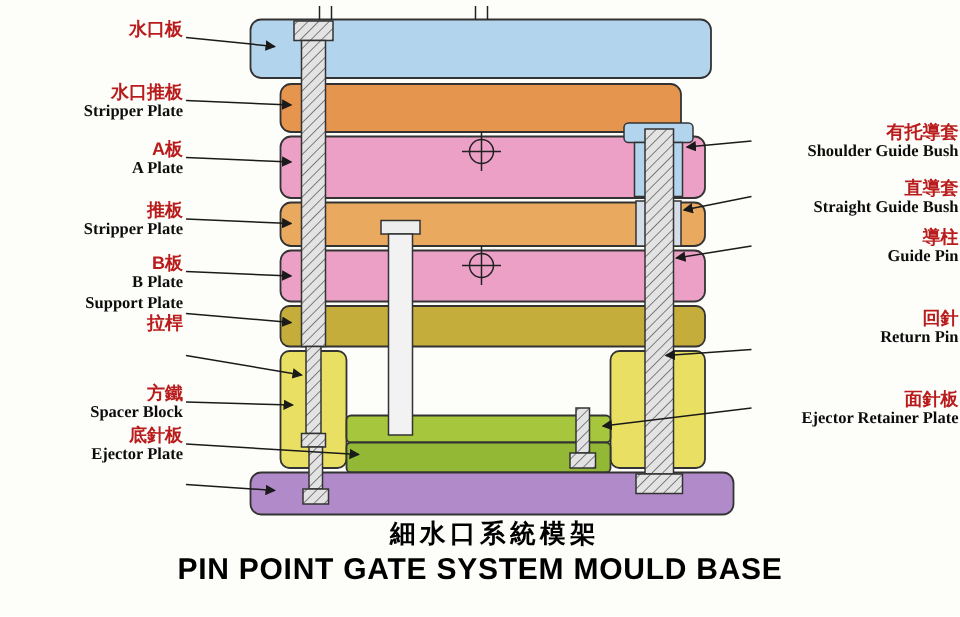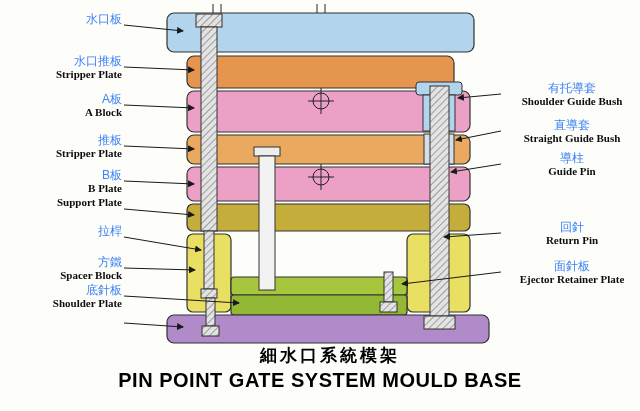--- a/index.html
+++ b/index.html
@@ -3,29 +3,29 @@
 <meta charset="utf-8">
 <style>
   html,body{margin:0;padding:0;background:#ffffff;}
   .canvas{
     position:relative;width:640px;height:411px;background:#fdfdfa;
     font-family:"Liberation Sans",sans-serif;overflow:hidden;
   }
   svg.diagram{position:absolute;left:0;top:0;}
   .lbl{position:absolute;}
   .lbl .zh{
-    font-size:12px;font-weight:normal;color:#3b82f6;line-height:14px;
+    font-size:12px;font-weight:bold;color:#b91c1c;line-height:14px;
     font-family:"Liberation Sans",sans-serif;
   }
   .lbl .en{
     font-size:11px;font-weight:bold;color:#0d0d0d;line-height:13px;
     font-family:"Liberation Serif",serif;
   }
   .lbl.left{left:0;width:122px;text-align:right;}
-  .lbl.right{left:505px;width:134px;text-align:center;}
+  .lbl.right{left:505px;width:134px;text-align:right;}
   .title-zh{
     position:absolute;left:170px;width:320px;top:344px;text-align:center;
     font-size:17px;font-weight:bold;color:#000;letter-spacing:3px;
     font-family:Liberation Serif, serif;
   }
   .title-en{
     position:absolute;left:0;width:640px;top:369px;text-align:center;
     font-size:20px;font-weight:bold;color:#000;letter-spacing:0.5px;
     font-family:"Liberation Sans",sans-serif;
   }
@@ -121,58 +121,58 @@
 
   <div class="lbl left" style="top:12px">
     <div class="zh">水口板</div>
   </div>
   <div class="lbl left" style="top:54px">
     <div class="zh">水口推板</div>
     <div class="en">Stripper Plate</div>
   </div>
   <div class="lbl left" style="top:92px">
     <div class="zh">A板</div>
-    <div class="en">A Block</div>
+    <div class="en">A Plate</div>
   </div>
   <div class="lbl left" style="top:133px">
     <div class="zh">推板</div>
     <div class="en">Stripper Plate</div>
   </div>
   <div class="lbl left" style="top:168px">
     <div class="zh">B板</div>
     <div class="en">B Plate</div>
   </div>
   <div class="lbl left" style="top:196px">
     <div class="en">Support Plate</div>
   </div>
-  <div class="lbl left" style="top:224px">
+  <div class="lbl left" style="top:208px">
     <div class="zh">拉桿</div>
   </div>
   <div class="lbl left" style="top:255px">
     <div class="zh">方鐵</div>
     <div class="en">Spacer Block</div>
   </div>
   <div class="lbl left" style="top:283px">
     <div class="zh">底針板</div>
-    <div class="en">Shoulder Plate</div>
+    <div class="en">Ejector Plate</div>
   </div>
 
   <div class="lbl right" style="top:81px">
     <div class="zh">有托導套</div>
     <div class="en">Shoulder Guide Bush</div>
   </div>
   <div class="lbl right" style="top:118px">
     <div class="zh">直導套</div>
     <div class="en">Straight Guide Bush</div>
   </div>
   <div class="lbl right" style="top:151px">
     <div class="zh">導柱</div>
     <div class="en">Guide Pin</div>
   </div>
-  <div class="lbl right" style="top:220px">
+  <div class="lbl right" style="top:205px">
     <div class="zh">回針</div>
     <div class="en">Return Pin</div>
   </div>
   <div class="lbl right" style="top:259px">
     <div class="zh">面針板</div>
     <div class="en">Ejector Retainer Plate</div>
   </div>
 
   <div class="title-zh">細水口系統模架</div>
   <div class="title-en">PIN POINT GATE SYSTEM MOULD BASE</div>

